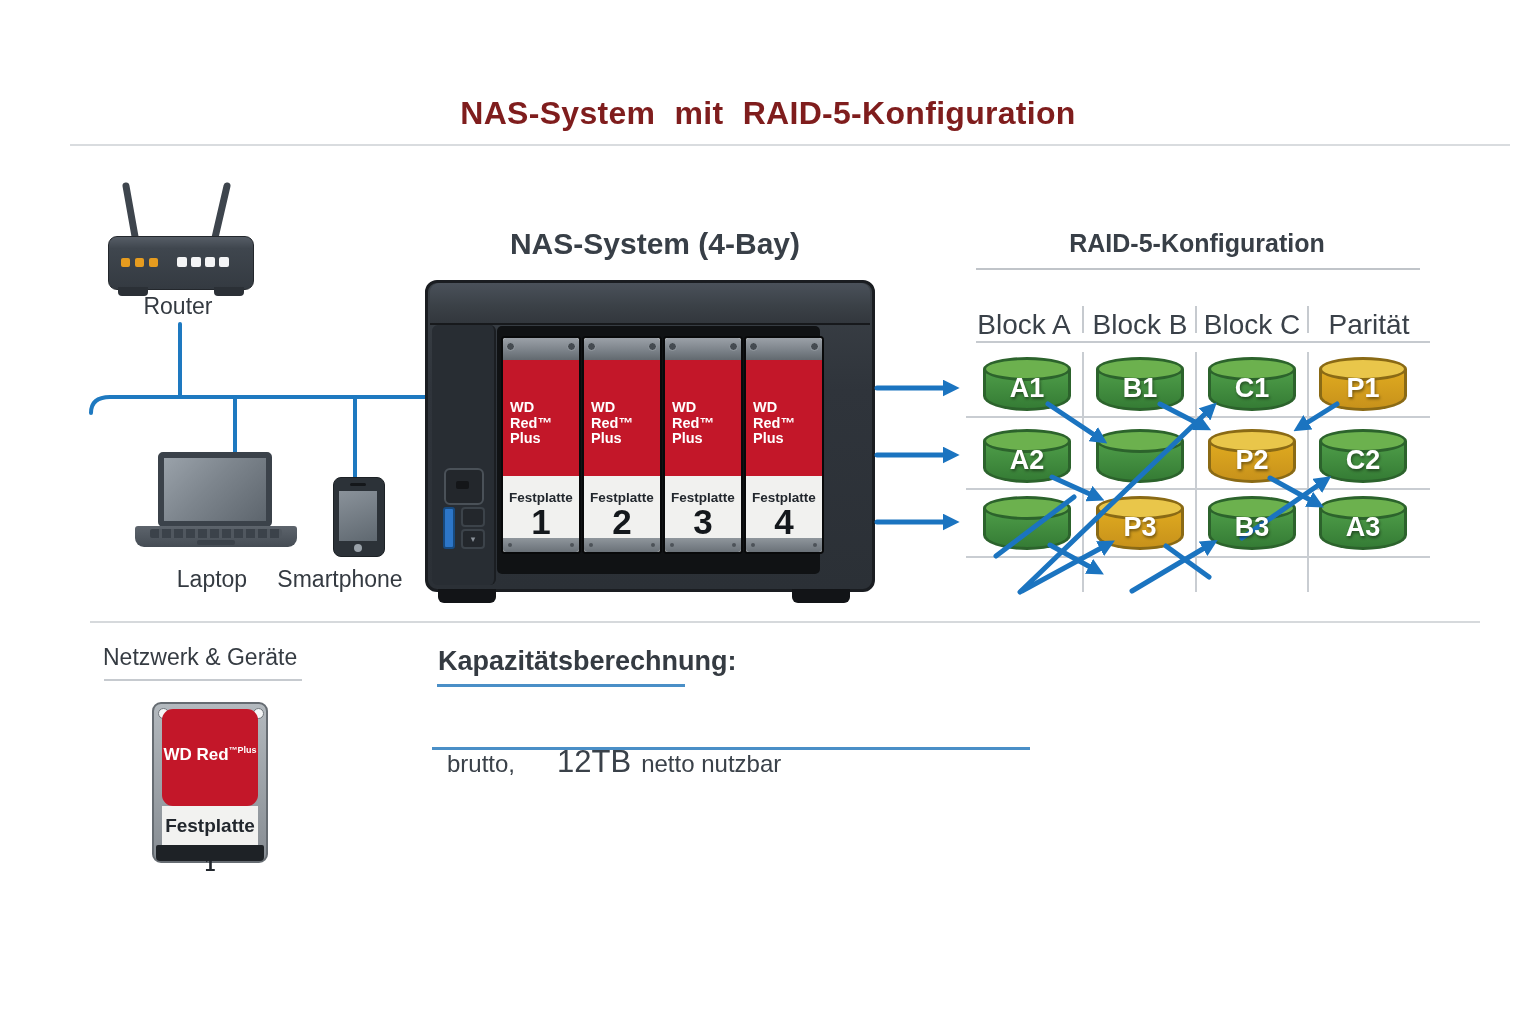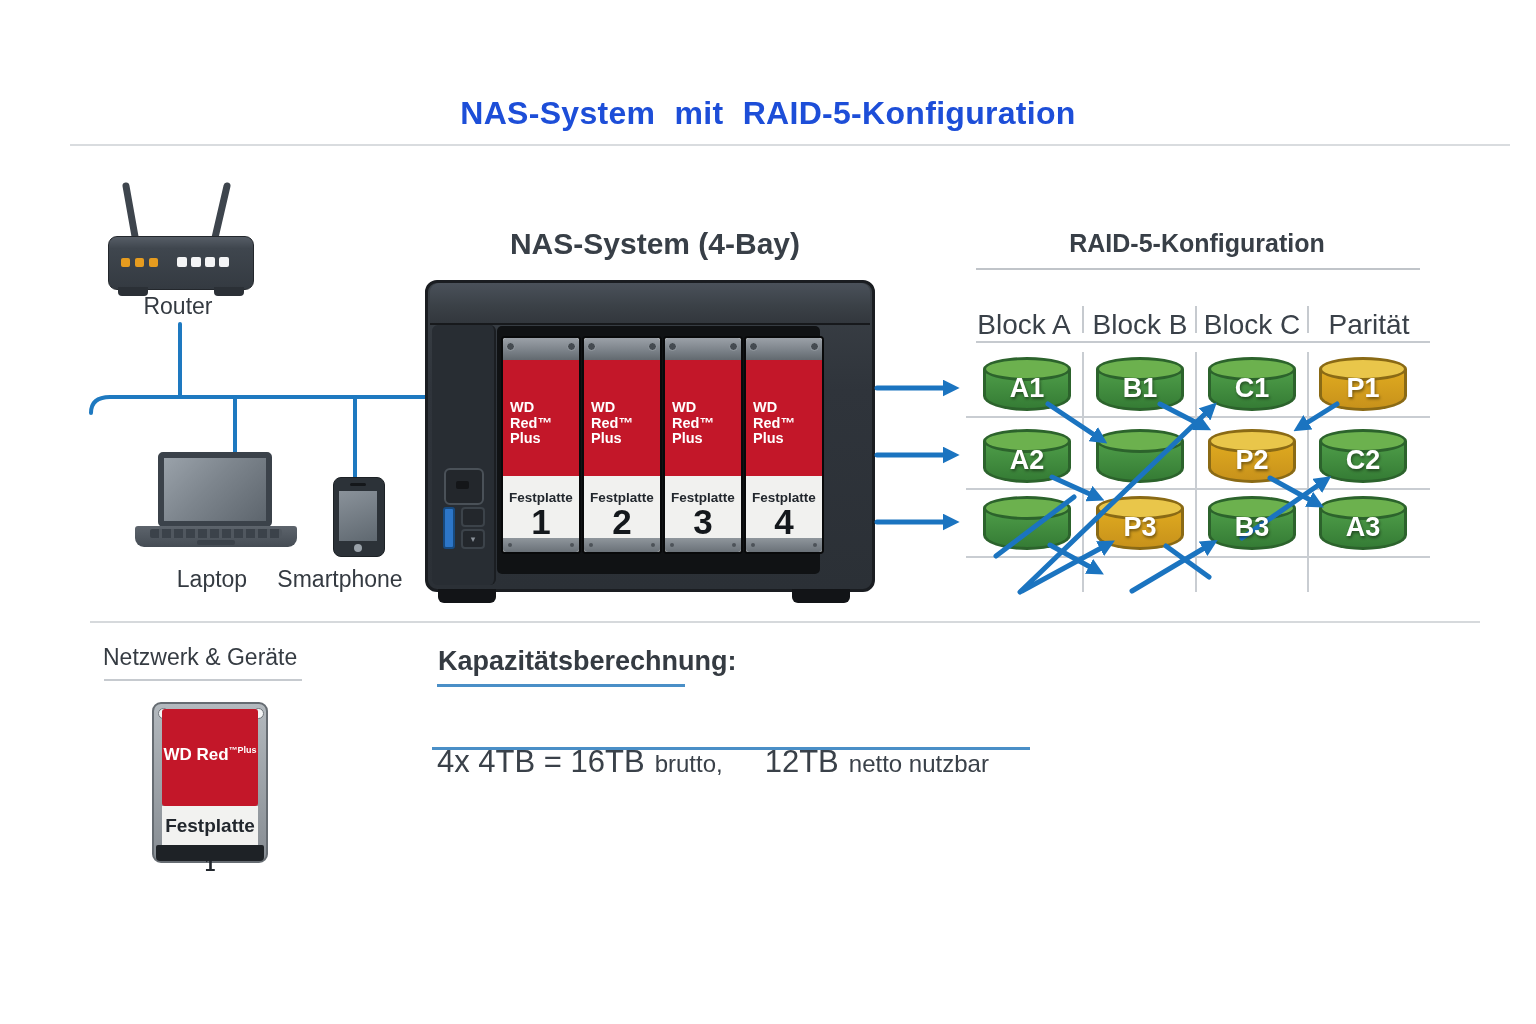--- a/index.html
+++ b/index.html
@@ -3,21 +3,21 @@
 <meta charset="utf-8">
 <style>
   html,body{margin:0;padding:0;background:#fff;}
   body{width:1536px;height:1024px;position:relative;overflow:hidden;
        font-family:"Liberation Sans",sans-serif;color:#3a4149;}
   .abs{position:absolute;}
   svg.overlay{position:absolute;left:0;top:0;pointer-events:none;}
 
   
   .page-title{left:0;top:95px;width:1536px;text-align:center;font-size:32px;font-weight:600;
-              color:#1d4ed8;letter-spacing:.3px;word-spacing:10px;}
+              color:#7f1d1d;letter-spacing:.3px;word-spacing:10px;}
   .rule{background:#d9dcdf;height:2px;}
   .sec-head{font-size:30px;font-weight:600;color:#383f47;text-align:center;}
   .raid-col{position:absolute;top:309px;width:140px;text-align:center;font-size:28px;
             font-weight:500;color:#3a4149;}
   .raid-sep{position:absolute;top:306px;width:2px;height:27px;background:#c6cacf;}
   .dev-label{font-size:23px;font-weight:500;color:#343a41;text-align:center;}
 
   
   .router-body{left:108px;top:236px;width:144px;height:52px;border-radius:9px;
       background:linear-gradient(180deg,#565d66 0%,#3f464e 22%,#343a41 100%);
@@ -94,21 +94,21 @@
   .blue-rule{background:#4a8fc7;height:3px;}
   .formula{left:437px;top:710px;display:flex;align-items:baseline;white-space:pre;color:#3a4149;}
   .f-lg{font-size:31px;font-weight:500;}
   .f-sm{font-size:24px;font-weight:500;margin-left:10px;margin-top:40px;}
   .f-gap{margin-left:42px;}
 
   
   .sd{left:152px;top:702px;width:116px;height:161px;border-radius:9px;border:2px solid #666c72;
       background:linear-gradient(180deg,#b3b9be,#878d93);box-sizing:border-box;}
   .sd-screw{position:absolute;width:9px;height:9px;border-radius:50%;background:#f4f5f6;border:1.5px solid #70767c;}
-  .sd-red{left:162px;top:709px;width:96px;height:97px;background:#c31729;border-radius:3px;text-align:center;}
+  .sd-red{left:162px;top:709px;width:96px;height:97px;background:#c31729;border-radius:11px;text-align:center;}
   .sd-brand{padding-top:36px;font-size:17px;font-weight:bold;color:#fff;}
   .sd-brand sup{font-size:9px;}
   .sd-white{left:162px;top:806px;width:96px;height:39px;background:#f2f2f0;text-align:center;
       font-size:19px;font-weight:bold;color:#22272d;line-height:39px;}
   .sd-conn{left:156px;top:845px;width:108px;height:16px;background:#1e2226;border-radius:2px 2px 4px 4px;}
 </style>
 </head>
 <body>
 
 <svg class="overlay" width="1536" height="1024">
@@ -309,21 +309,20 @@
 <span class="sd-screw" style="left:253px;top:848px;"></span>
 <div class="abs sd-red">
   <div class="sd-brand"><span>WD Red</span><sup>™Plus</sup></div>
 </div>
 <div class="abs sd-white">Festplatte 1</div>
 <div class="abs sd-conn"></div>
 
 <div class="abs cap-head">Kapazitätsberechnung:</div>
 <div class="abs blue-rule" style="left:437px;top:684px;width:248px;"></div>
 <div class="abs formula">
-  <span class="f-lg">4x 4TB = 16TB</span>
   <span class="f-sm">brutto,</span>
   <span class="f-lg f-gap">12TB</span>
   <span class="f-sm">netto nutzbar</span>
 </div>
 <div class="abs blue-rule" style="left:432px;top:747px;width:598px;"></div>
 
 <svg class="overlay" width="1536" height="1024">
   <defs>
     <marker id="ah" viewBox="0 0 10 10" refX="2" refY="5" markerWidth="3.4" markerHeight="3.4" orient="auto">
       <path d="M0,0 L10,5 L0,10 Z" fill="#1b74c0"></path>

